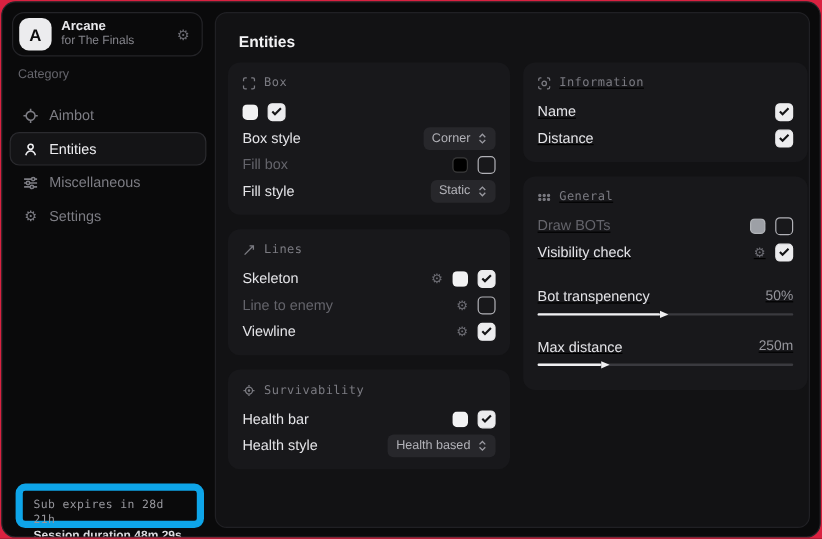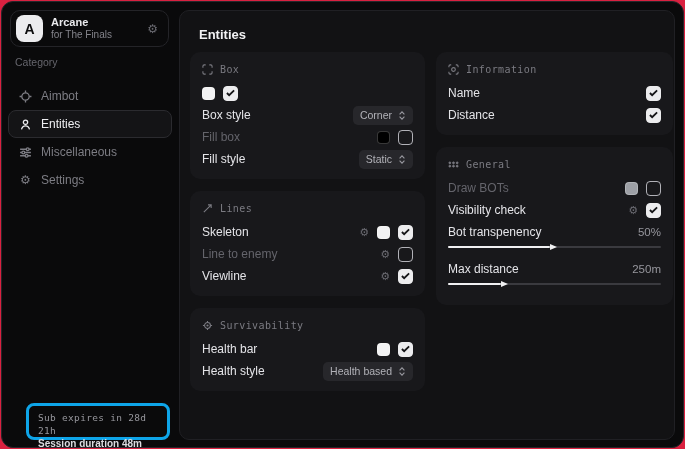--- a/index.html
+++ b/index.html
@@ -35,36 +35,36 @@
     height:28px; display:flex; align-items:center; gap:9px;
     padding:0 10px; border-radius:8px; border:1px solid transparent;
     color:#7d7d84; font-size:12px; cursor:pointer;
   }
   .nav-item.active { background:#141416; border-color:#2b2b2f; color:#eeeef1; }
   .nav-item .icn { display:flex; width:13px; height:13px; align-items:center; justify-content:center; }
   .nav-item svg { stroke:currentColor; }
   .gear-glyph { font-family:"DejaVu Sans",sans-serif; }
 
   .footer-card {
-    position:absolute; left:24px; right:8px; bottom:7px; height:37px;
-    border:3px solid #0ea5e9; border-radius:8px; padding:5px 9px 0;
+    position:absolute; left:11px; right:8px; bottom:7px; height:37px;
+    border:6px solid #0ea5e9; border-radius:8px; padding:5px 9px 0;
   }
   .footer-line1 { font-family:"DejaVu Sans Mono",monospace; font-size:9.5px; color:#97979d; letter-spacing:.3px; line-height:13px; }
   .footer-line2 { font-size:10px; font-weight:bold; color:#dcdce0; line-height:13px; }
 
   
   .main {
     position:absolute; left:177px; top:8px; right:8px; bottom:7px;
     background:#121214; border:1px solid #202024; border-radius:10px;
   }
   .page-title { position:absolute; left:19px; top:16px; font-size:13px; font-weight:bold; color:#f2f2f4; }
 
   .col { position:absolute; top:41px; }
   .col-left  { left:10px;  width:235px; }
-  .col-right { left:256px; width:237px; }
+  .col-right { left:256px; width:237px;text-decoration:underline; }
 
   .card {
     background:#18181b; border-radius:10px;
     padding:10px 12px 9px; margin-bottom:12px;
   }
   .card-head { display:flex; align-items:center; gap:7px; height:15px; margin-bottom:5px; }
   .card-head .icn { display:flex; align-items:center; justify-content:center; color:#7b7b82; }
   .card-head svg { stroke:#7b7b82; }
   .card-title {
     font-family:"DejaVu Sans Mono",monospace; font-size:10px;
@@ -90,21 +90,21 @@
   .dropdown {
     height:19px; border-radius:5px; background:#27272b;
     display:flex; align-items:center; gap:6px; padding:0 7px;
     cursor:pointer;
   }
   .dropdown-value { font-size:10.5px; color:#b2b2b8; }
   .dropdown svg { stroke:#9a9aa1; }
 
   .row-gear { color:#6b6b72; font-size:11px; line-height:11px; cursor:pointer; }
 
-  .slider-group { margin-top:1px; }
+  .slider-group { margin-top:16px; }
   .slider-head { display:flex; align-items:center; height:20px; }
   .slider-value { font-size:11.5px; color:#96969d; }
   .slider-track {
     position:relative; height:2px; background:#3a3a3f; border-radius:1px;
     margin:4px 0 11px; cursor:pointer;
   }
   .slider-fill { position:absolute; left:0; top:0; bottom:0; background:#f0f0f2; border-radius:1px; }
   .slider-thumb {
     position:absolute; right:-7px; top:50%; transform:translateY(-50%);
     width:0; height:0; border-top:3.5px solid transparent;

